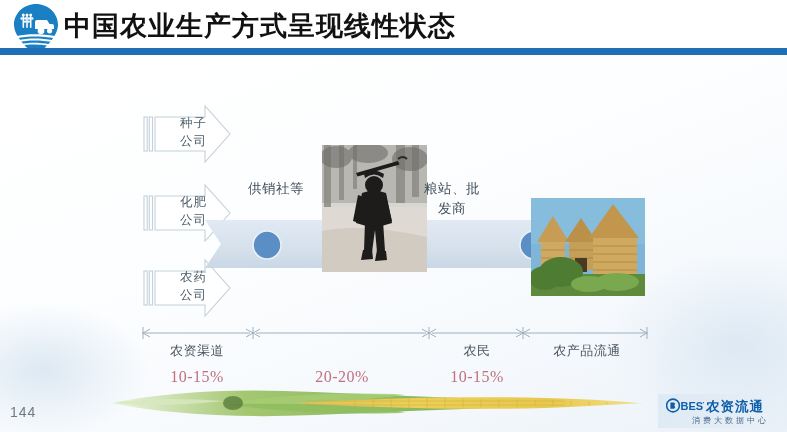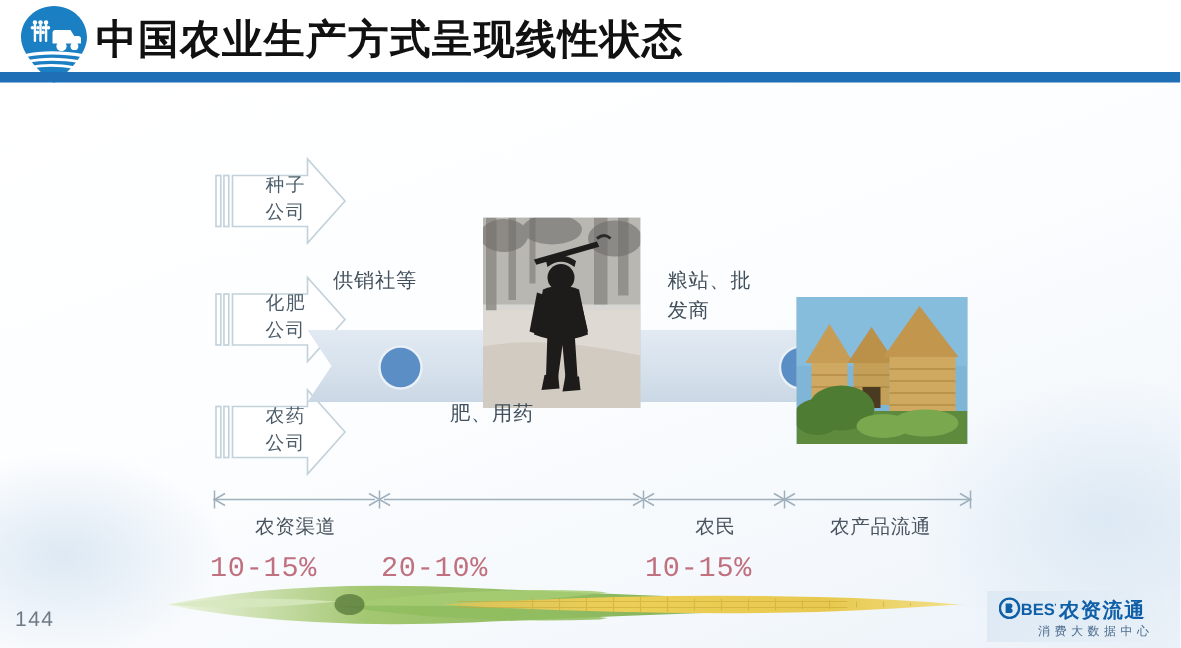--- a/index.html
+++ b/index.html
@@ -31,62 +31,62 @@
     position:absolute; left:64px; top:6px;
     font-size:27px; font-weight:bold; color:#111111;
     letter-spacing:1px; line-height:40px; white-space:nowrap;
   }
   
   .inbox {
     position:absolute; width:92px; height:62px;
   }
   .inbox .shape { position:absolute; left:0; top:0; width:92px; height:62px; }
   .inbox .lbl {
-    position:absolute; left:36px; top:11px; width:46px;
+    position:absolute; left:20px; top:11px; width:46px;
     font-size:12.5px; color:#4b5c68; line-height:18px;
-    text-align:left; letter-spacing:1px;
+    text-align:right; letter-spacing:1px;
     font-family:Liberation Sans, sans-serif;
   }
   #inbox-seed  { left:141px; top:103px; }
   #inbox-fert  { left:141px; top:182px; }
   #inbox-pest  { left:141px; top:257px; }
 
   
   #bigarrow { position:absolute; left:205px; top:214px; width:420px; height:60px; }
 
   
   .flowtext {
-    position:absolute; color:#42505c; 
-    font-family:Liberation Mono, monospace;
+    position:absolute; color:#42505c; text-align:center;
+    font-family:Liberation Sans, sans-serif;
     font-size:13.5px; line-height:20px; letter-spacing:0.5px;
   }
   #t-channel { left:222px; top:179px; width:108px; }
-  #t-grain   { left:445px; top:179px; width:104px; }
+  #t-grain   { left:400px; top:179px; width:104px; }
   #t-farm    { left:300px; top:268px; width:126px; }
 
   
   #photo-farmer {
     position:absolute; left:322px; top:145px; width:105px; height:127px;
     overflow:hidden; background:#cfcfcf;
   }
   #photo-silo {
     position:absolute; left:531px; top:198px; width:114px; height:98px;
     overflow:hidden; background:#9fb7c6;
   }
   
   #dim { position:absolute; left:140px; top:326px; width:510px; height:14px; }
   .seg-label {
     position:absolute; top:342px; text-align:center;
     font-size:13px; color:#4a5560; letter-spacing:0.5px;
     font-family:"Liberation Serif","DejaVu Serif",serif;
   }
   .seg-pct {
-    position:absolute; top:368px; text-align:left;
-    font-size:19px; color:#c0707e; letter-spacing:0.5px;
-    font-family:Liberation Mono, monospace;
+    position:absolute; top:368px; text-align:center;
+    font-size:16px; color:#c0707e; letter-spacing:0.5px;
+    font-family:Liberation Serif, serif;
   }
   
   #corn { position:absolute; left:105px; top:378px; width:545px; height:50px; }
   
   #pagenum {
     position:absolute; left:10px; top:404px;
     font-size:14px; color:#6f7a84; letter-spacing:1px;
   }
   #brand { position:absolute; left:666px; top:398px; width:116px; height:30px; }
   #brand-cn {
@@ -270,21 +270,20 @@
   </div>
 
   <div class="flowtext" id="t-channel">
     <div>供销社等</div>
   </div>
   <div class="flowtext" id="t-grain">
     <div>粮站、批</div>
     <div>发商</div>
   </div>
   <div class="flowtext" id="t-farm">
-    <div>肥、用药</div>
   </div>
 
   <svg id="dim" viewBox="0 0 510 14">
     <g stroke="#9fb0bd" stroke-width="1" fill="none">
       <line x1="2" y1="7" x2="110" y2="7"></line>
       <line x1="116" y1="7" x2="286" y2="7"></line>
       <line x1="292" y1="7" x2="508" y2="7"></line>
       <line x1="3" y1="1" x2="3" y2="13"></line>
       <line x1="113" y1="1" x2="113" y2="13"></line>
       <line x1="289" y1="1" x2="289" y2="13"></line>
@@ -297,21 +296,21 @@
       <path d="M500 3 L507 7 L500 11"></path>
       <path d="M383 1 L383 13"></path>
       <path d="M376 3 L383 7 L376 11"></path>
       <path d="M390 3 L383 7 L390 11"></path>
     </g>
   </svg>
 
   <div class="seg-label" style="left:140px; width:114px;">农资渠道</div>
   <div class="seg-pct" style="left:140px; width:114px;">10-15%</div>
 
-  <div class="seg-pct" style="left:254px; width:176px;">20-10%</div>
+  <div class="seg-pct" style="left:254px; width:176px;">20-20%</div>
 
   <div class="seg-label" style="left:430px; width:94px;">农民</div>
   <div class="seg-pct" style="left:430px; width:94px;">10-15%</div>
 
   <div class="seg-label" style="left:524px; width:126px;">农产品流通</div>
 
   <svg id="corn" viewBox="0 0 545 50">
     <defs>
       <linearGradient id="kern" x1="0" y1="0" x2="1" y2="0">
         <stop offset="0%" stop-color="#d8c25a"></stop>

